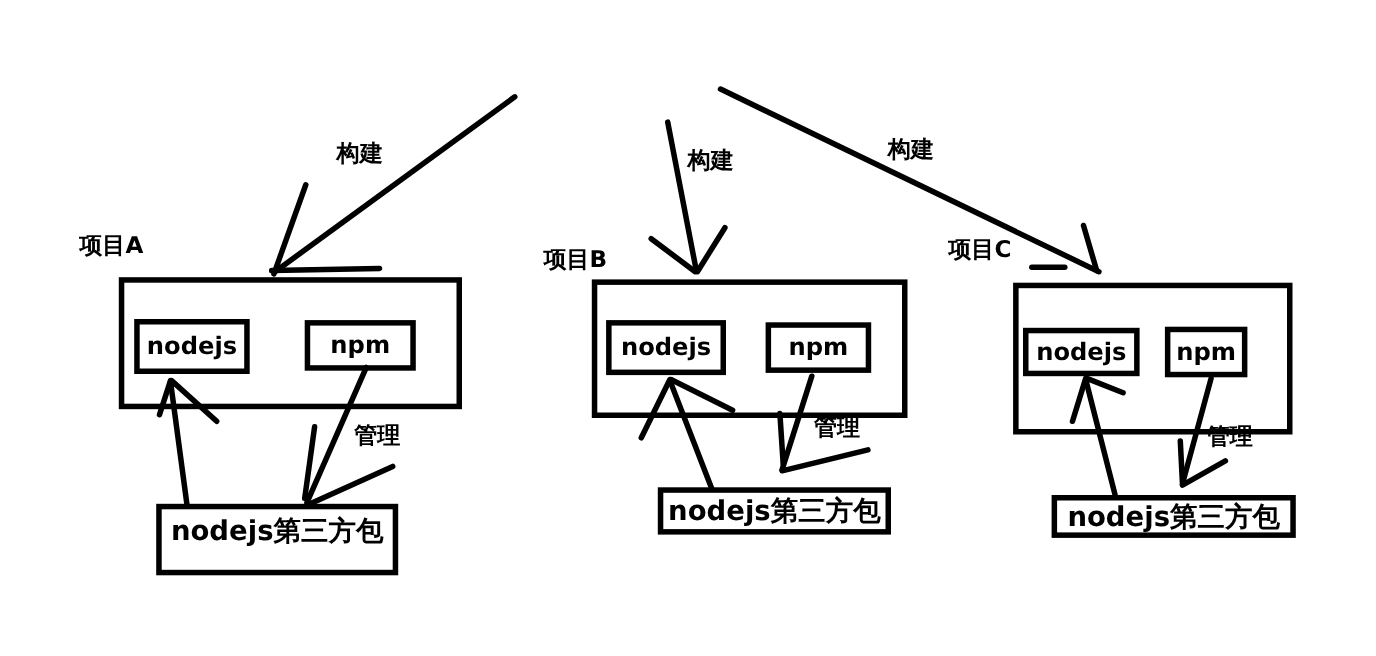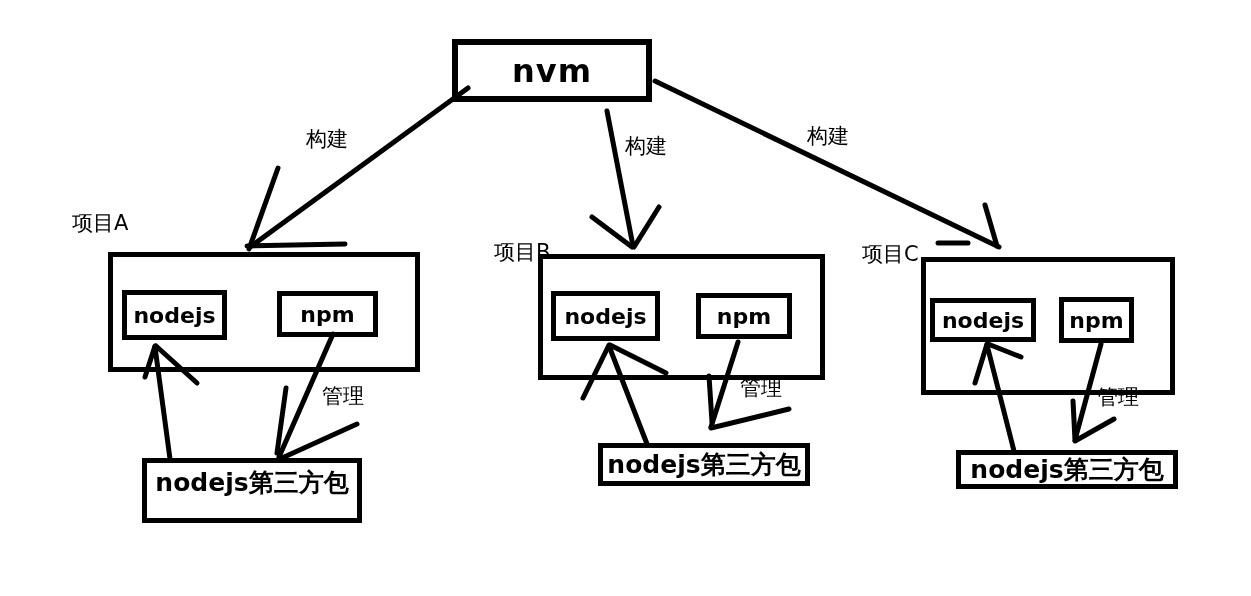--- a/index.html
+++ b/index.html
@@ -22,21 +22,21 @@
     justify-content: center;
     font-weight: bold;
     z-index: 1;
   }
   .nvm-box { border-width: 6px; font-size: 32px; letter-spacing: 1px; }
   .inner-box { font-size: 22px; }
   .pkg-box { font-size: 25px; white-space: nowrap; }
   .pkg-box.top-align { align-items: flex-start; padding-top: 3px; }
   .lbl {
     position: absolute;
-    font-weight: normal;
+    font-weight: bold;
     font-size: 21px;
     white-space: nowrap;
     z-index: 1;
     line-height: 1;
   }
   svg.wires {
     position: absolute;
     left: 0; top: 0;
     z-index: 2;
     pointer-events: none;
@@ -46,55 +46,52 @@
     stroke-width: 5;
     stroke-linecap: round;
     fill: none;
   }
 </style>
 </head>
 <body>
 
 <div class="canvas">
 
-  <div class="box nvm-box" style="left:452px; top:39px; width:200px; height:63px;">
-    <span>nvm</span>
-  </div>
 
   <div class="lbl" style="left:306px; top:129px;">构建</div>
   <div class="lbl" style="left:625px; top:136px;">构建</div>
   <div class="lbl" style="left:807px; top:126px;">构建</div>
 
   <div class="lbl" style="left:72px; top:213px;">项目A</div>
   <div class="box" style="left:108px; top:252px; width:312px; height:120px;"></div>
   <div class="box inner-box" style="left:122px; top:290px; width:105px; height:50px;">
     <span>nodejs</span>
   </div>
   <div class="box inner-box" style="left:277px; top:291px; width:101px; height:46px;">
     <span>npm</span>
   </div>
   <div class="box pkg-box top-align" style="left:142px; top:458px; width:220px; height:65px;">
     <span>nodejs第三方包</span>
   </div>
   <div class="lbl" style="left:322px; top:386px;">管理</div>
 
-  <div class="lbl" style="left:494px; top:242px;">项目B</div>
+  <div class="lbl" style="left:494px; top:226px;">项目B</div>
   <div class="box" style="left:538px; top:254px; width:287px; height:126px;"></div>
   <div class="box inner-box" style="left:551px; top:291px; width:109px; height:50px;">
     <span>nodejs</span>
   </div>
   <div class="box inner-box" style="left:696px; top:293px; width:96px; height:46px;">
     <span>npm</span>
   </div>
   <div class="box pkg-box" style="left:598px; top:443px; width:212px; height:43px;">
     <span>nodejs第三方包</span>
   </div>
   <div class="lbl" style="left:740px; top:378px;">管理</div>
 
-  <div class="lbl" style="left:862px; top:244px;">项目C</div>
+  <div class="lbl" style="left:862px; top:217px;">项目C</div>
   <div class="box" style="left:921px; top:257px; width:254px; height:138px;"></div>
   <div class="box inner-box" style="left:930px; top:298px; width:106px; height:44px;">
     <span>nodejs</span>
   </div>
   <div class="box inner-box" style="left:1059px; top:297px; width:75px; height:46px;">
     <span>npm</span>
   </div>
   <div class="box pkg-box" style="left:956px; top:450px; width:222px; height:39px;">
     <span>nodejs第三方包</span>
   </div>

